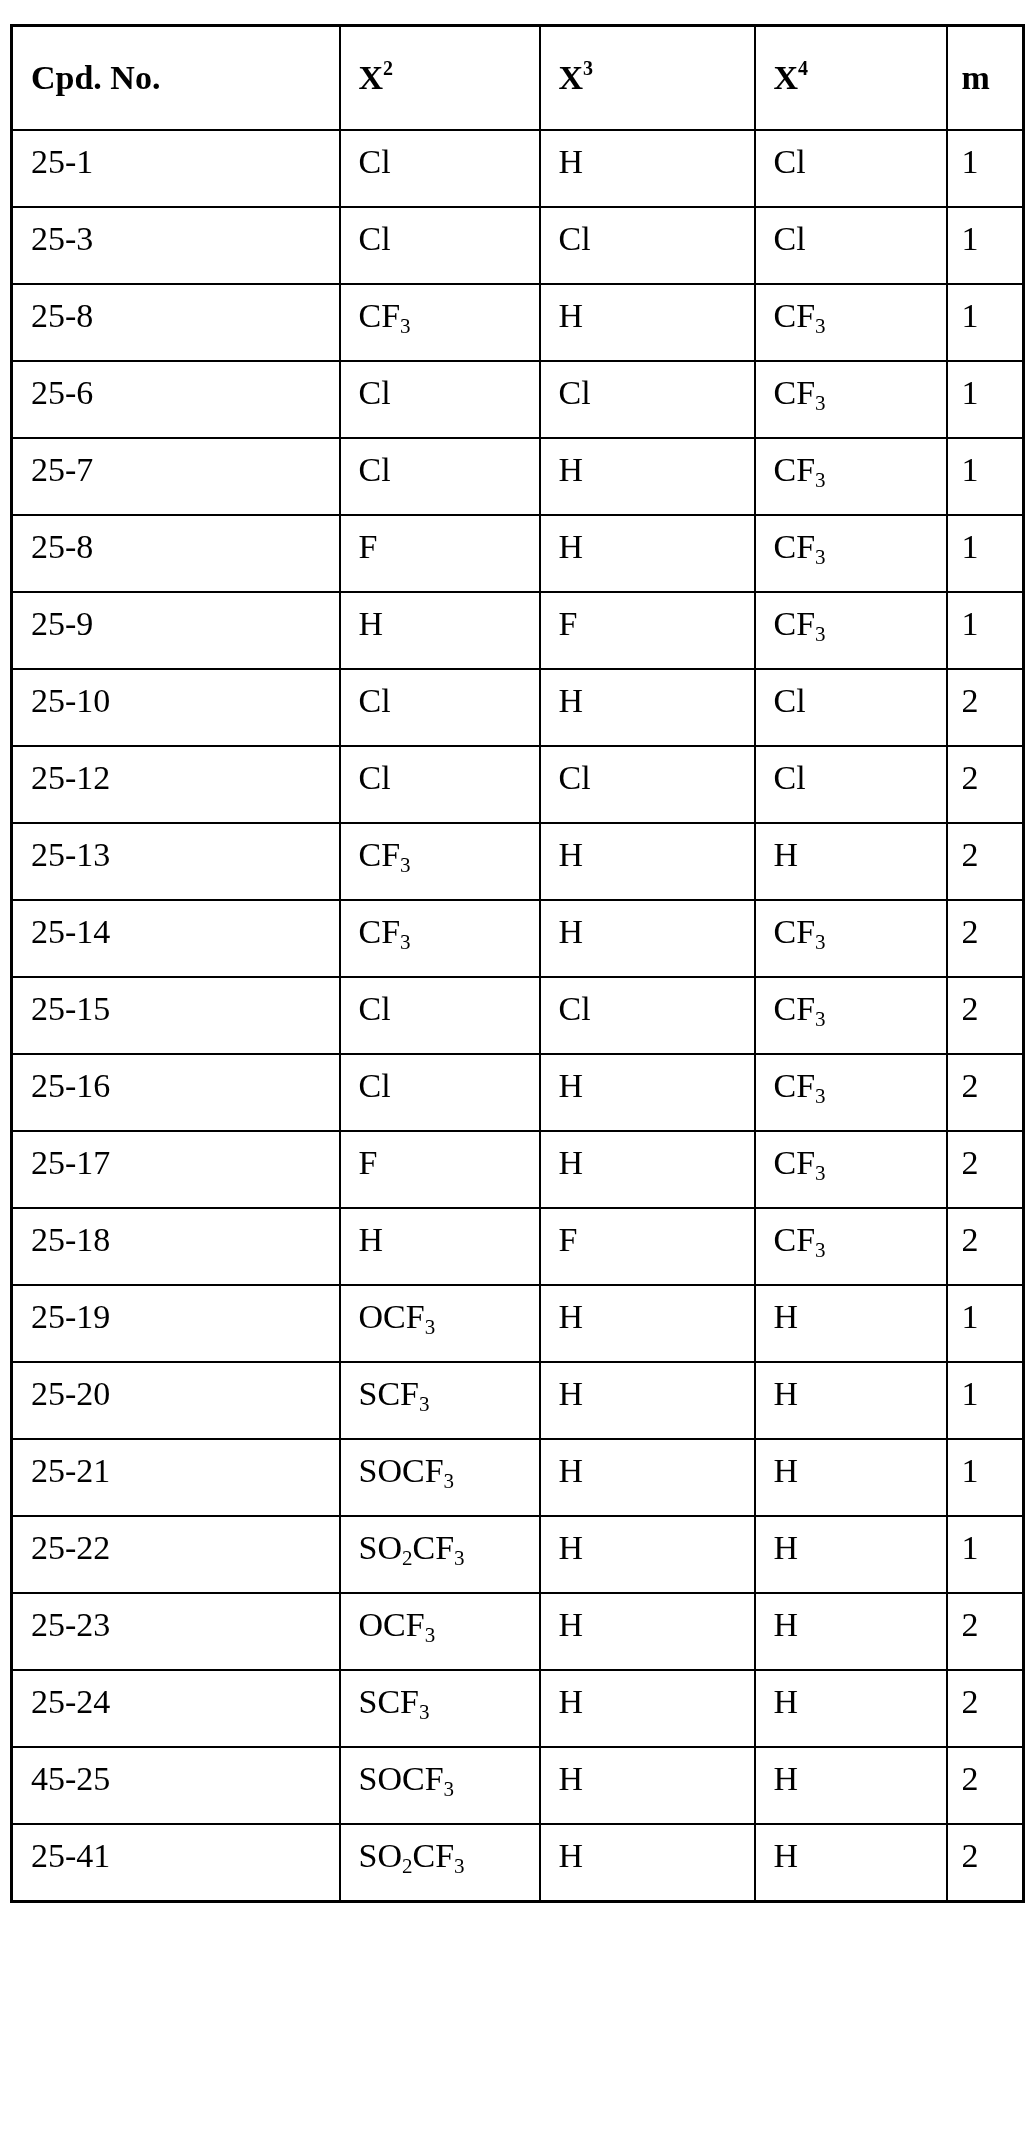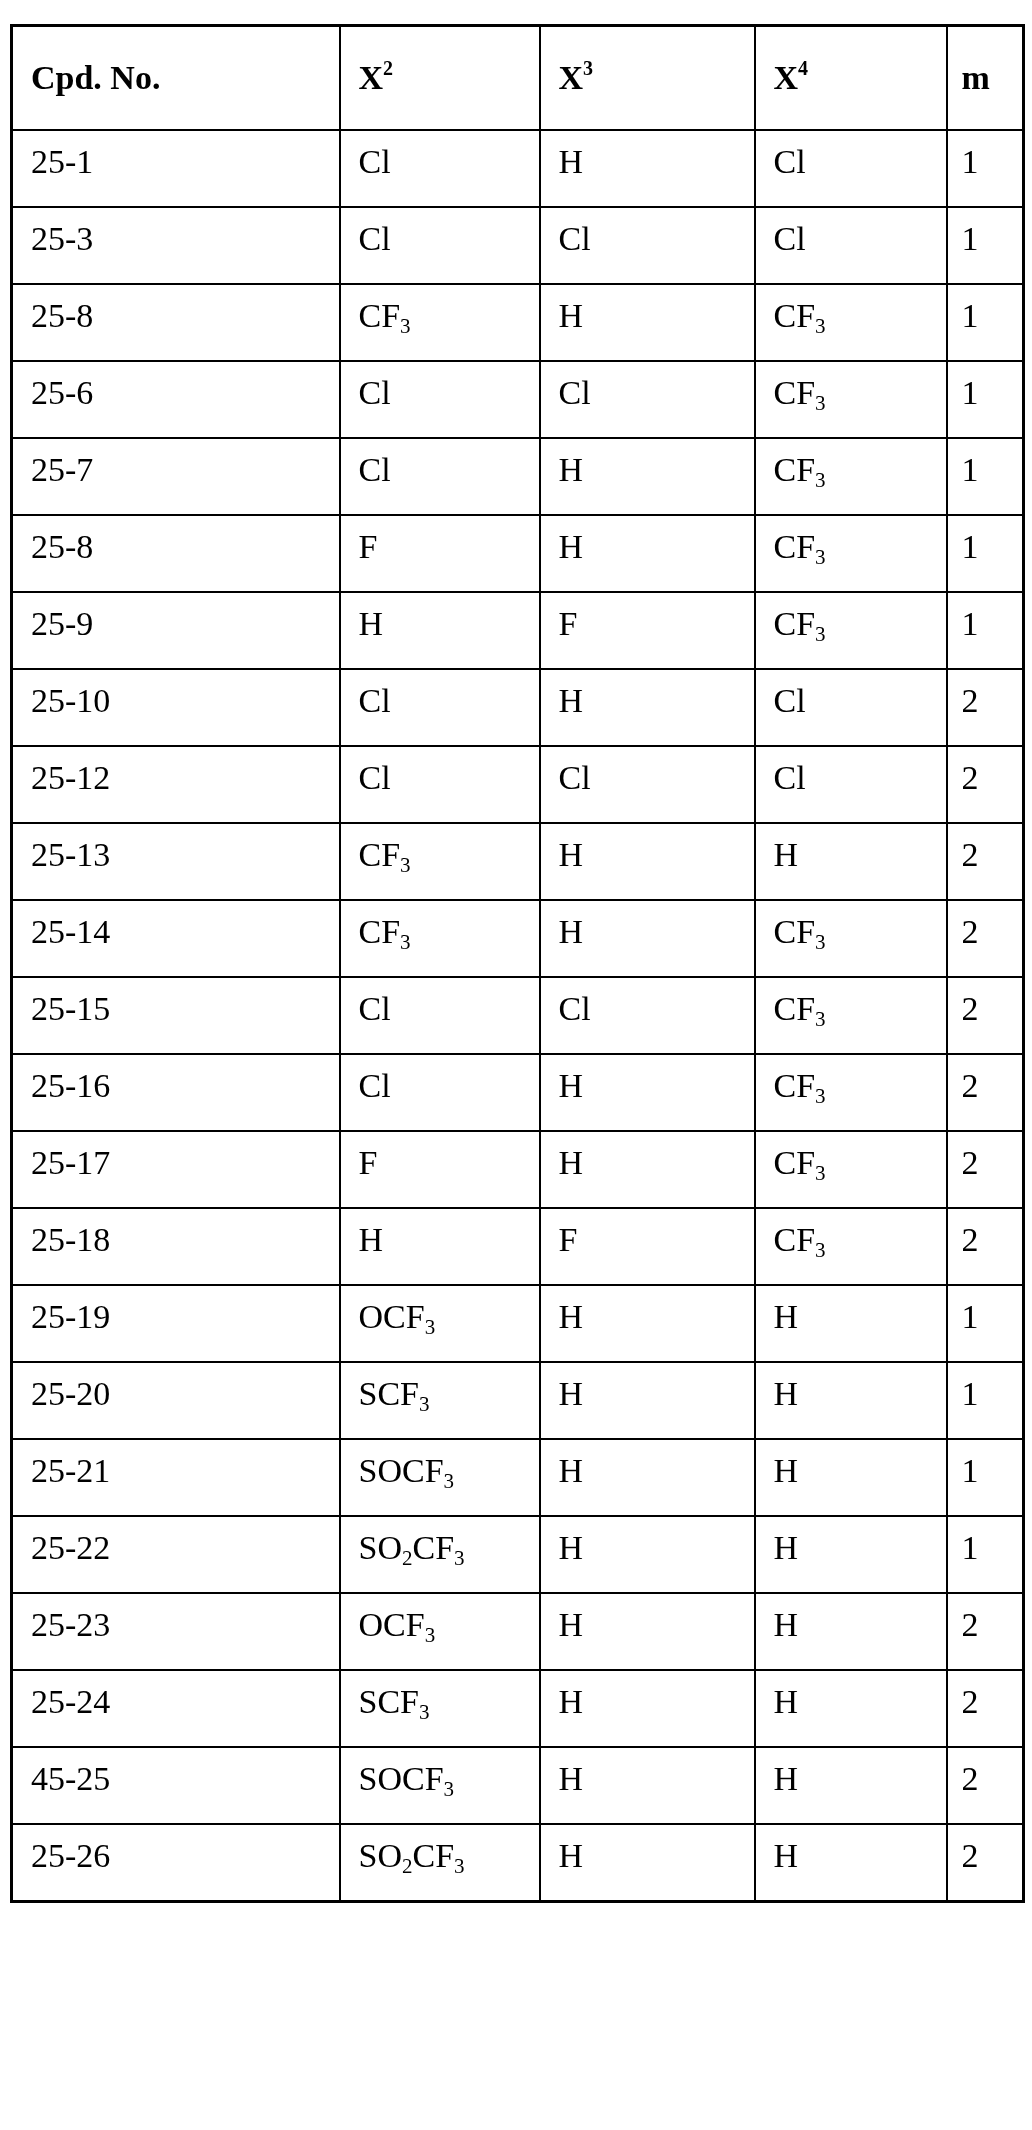--- a/index.html
+++ b/index.html
@@ -263,20 +263,20 @@
 
       <tr>
         <td>45-25</td>
         <td>SOCF<sub>3</sub></td>
         <td>H</td>
         <td>H</td>
         <td class="col-m">2</td>
       </tr>
 
       <tr>
-        <td>25-26</td>
+        <td>25-41</td>
         <td>SO<sub>2</sub>CF<sub>3</sub></td>
         <td>H</td>
         <td>H</td>
         <td class="col-m">2</td>
       </tr>
     </tbody>
 </table>
 
 </body></html>

